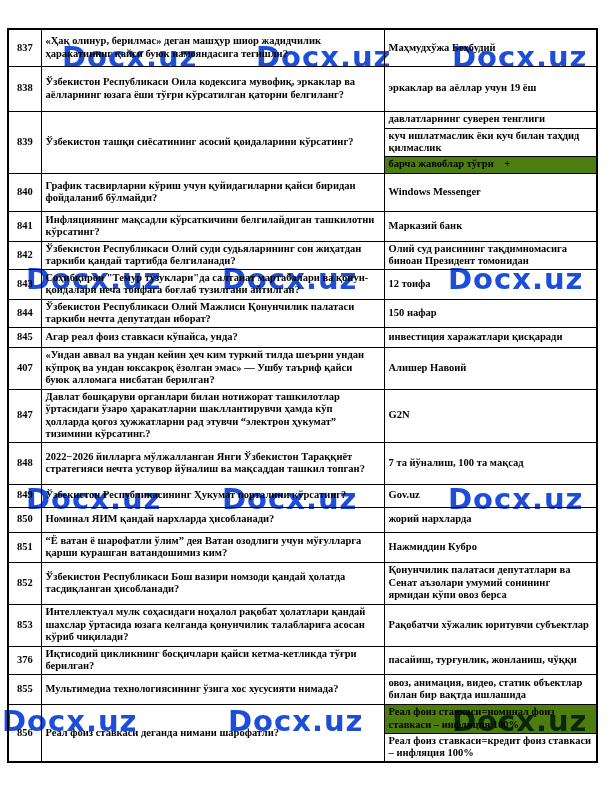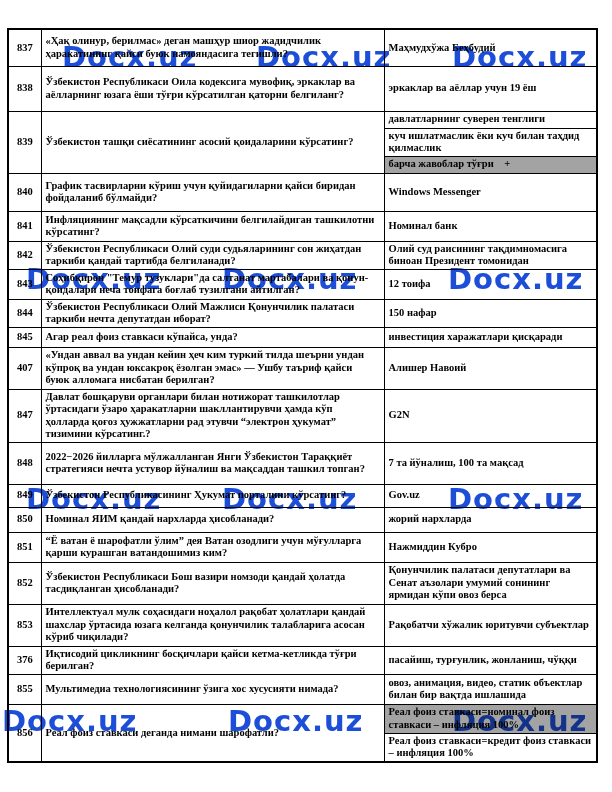--- a/index.html
+++ b/index.html
@@ -52,21 +52,21 @@
     text-align: center;
     padding: 1px 2px;
   }
   td.q {
     padding: 1px 8px 1px 4px;
   }
   td.a {
     padding: 1px 4px;
     white-space: pre-wrap;
   }
-  td.hl { background: #a3a3a3; }
+  td.hl { background: #4d7c0f; }
 </style>
 </head>
 <body>
 
 <div class="page">
 
   <span class="wm" style="left:62px;  top:40px;">Docx.uz</span>
   <span class="wm" style="left:256px; top:40px;">Docx.uz</span>
   <span class="wm" style="left:452px; top:40px;">Docx.uz</span>
   <span class="wm" style="left:26px;  top:262px;">Docx.uz</span>
@@ -113,21 +113,21 @@
 
       <tr style="height:38px">
         <td class="num">840</td>
         <td class="q">График тасвирларни кўриш учун қуйидагиларни қайси биридан фойдаланиб бўлмайди?</td>
         <td class="a">Windows Messenger</td>
       </tr>
 
       <tr style="height:30px">
         <td class="num">841</td>
         <td class="q">Инфляциянинг мақсадли кўрсаткичини белгилайдиган ташкилотни кўрсатинг?</td>
-        <td class="a">Номинал банк</td>
+        <td class="a">Марказий банк</td>
       </tr>
 
       <tr style="height:27px">
         <td class="num">842</td>
         <td class="q">Ўзбекистон Республикаси Олий суди судьяларининг сон жиҳатдан таркиби қандай тартибда белгиланади?</td>
         <td class="a">Олий суд раисининг тақдимномасига биноан Президент томонидан</td>
       </tr>
 
       <tr style="height:30px">
         <td class="num">843</td>

